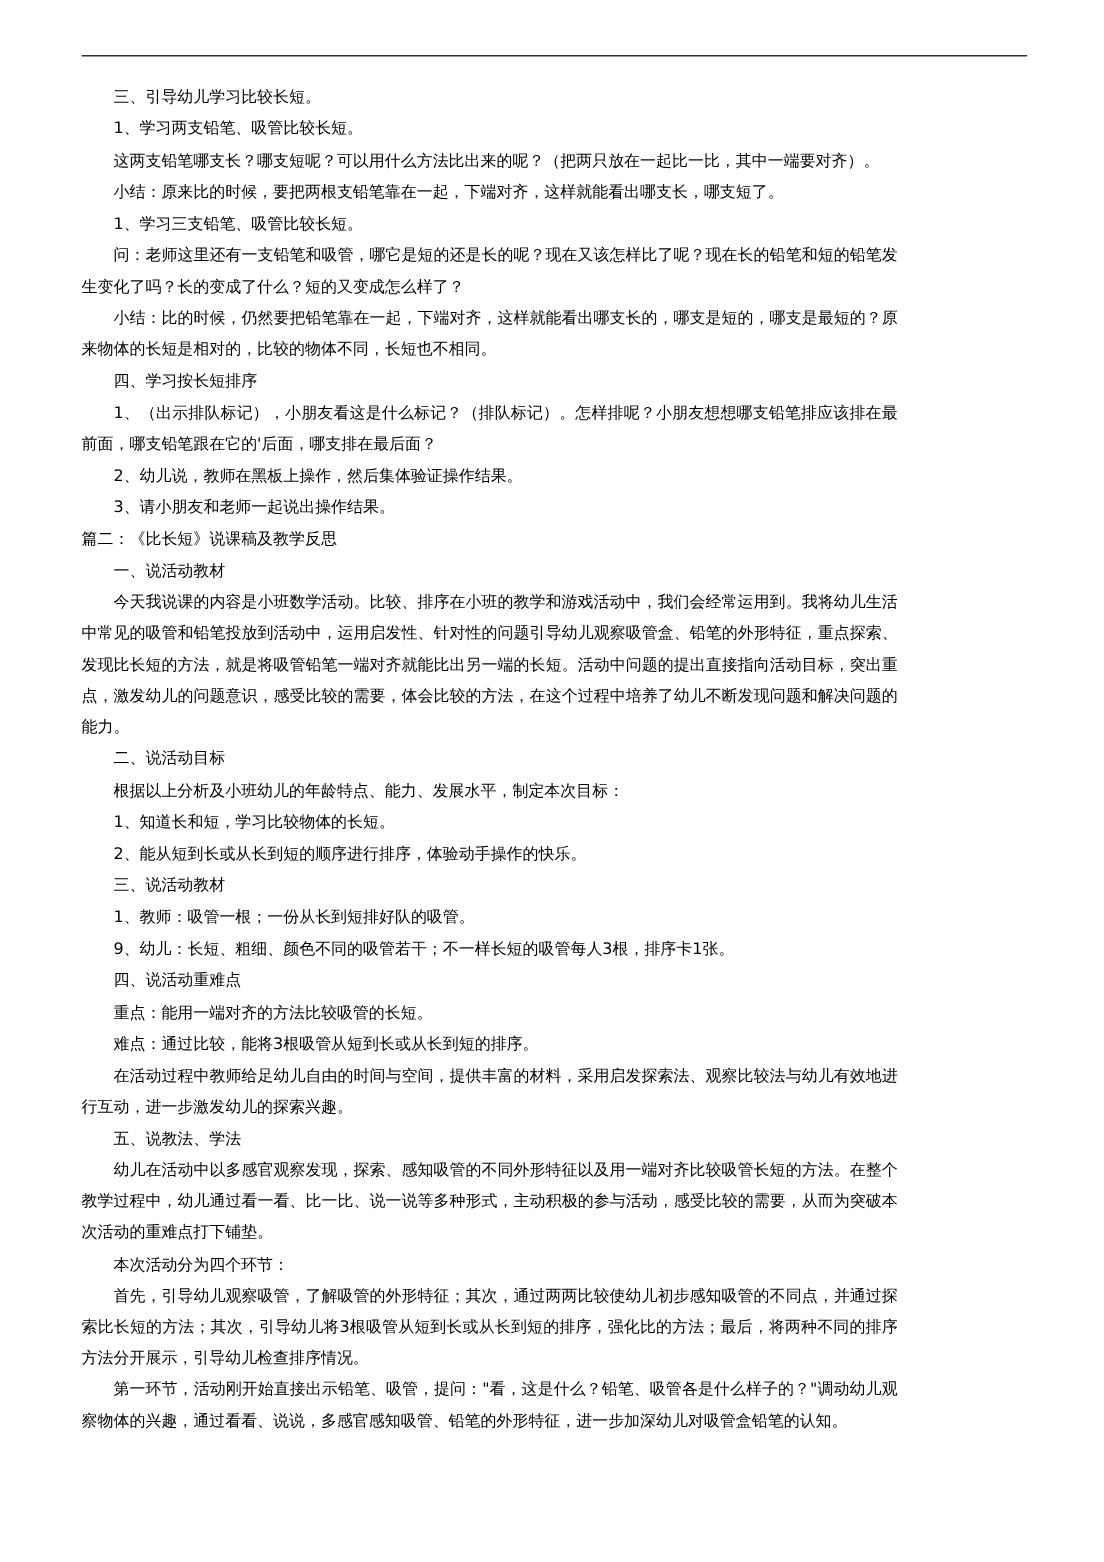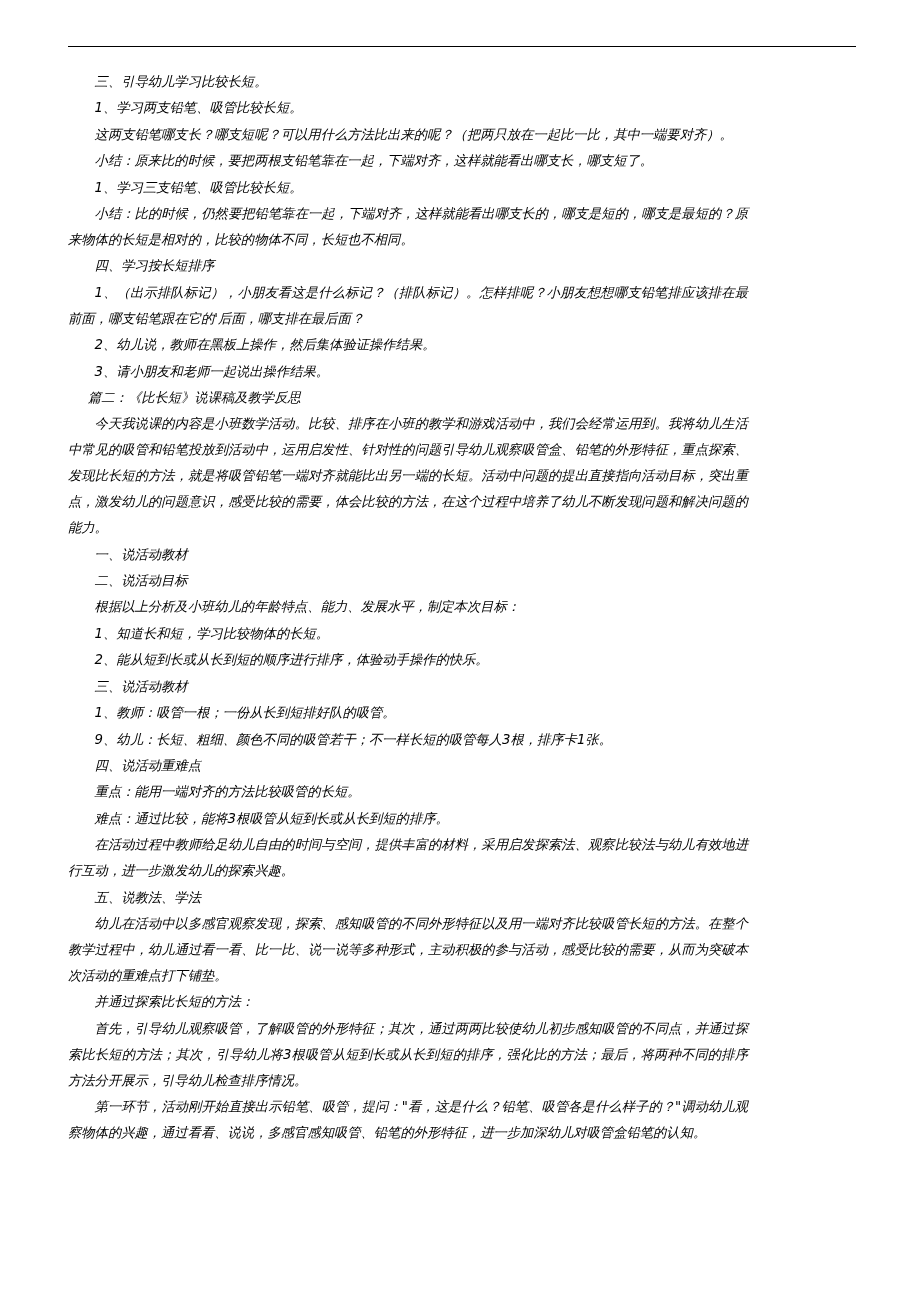--- a/index.html
+++ b/index.html
@@ -12,21 +12,20 @@
     min-height: 1302px;
     font-family: "DejaVu Sans", "Liberation Sans", sans-serif;
     color: #000000;
   }
   .page {
     width: 808px;
     min-height: 1302px;
     box-sizing: border-box;
     padding: 46px 60px 30px 68px;
     position: relative;
-    font-style: italic;
   }
   .top-rule {
     border-top: 1px solid #000;
     width: 788px;
     margin: 0 0 22px 0;
     height: 0;
   }
   .doc-body {
     font-size: 13.3px;
     line-height: 1.95;
@@ -34,53 +33,53 @@
     text-justify: inter-ideograph;
   }
   p {
     margin: 0 0 0.5px 0;
   }
   .ind1 {
     text-indent: 2em;
   }
   .ind0 {
     text-indent: 0;
-    margin-left: 20px;
   }
 </style>
 </head>
 <body>
 
 <div class="page">
   <div class="top-rule"></div>
   <div class="doc-body">
     <p class="ind1">三、引导幼儿学习比较长短。</p>
     <p class="ind1">1、学习两支铅笔、吸管比较长短。</p>
     <p class="ind1">这两支铅笔哪支长？哪支短呢？可以用什么方法比出来的呢？（把两只放在一起比一比，其中一端要对齐）。</p>
     <p class="ind1">小结：原来比的时候，要把两根支铅笔靠在一起，下端对齐，这样就能看出哪支长，哪支短了。</p>
     <p class="ind1">1、学习三支铅笔、吸管比较长短。</p>
+    <p class="ind1">问：老师这里还有一支铅笔和吸管，哪它是短的还是长的呢？现在又该怎样比了呢？现在长的铅笔和短的铅笔发生变化了吗？长的变成了什么？短的又变成怎么样了？</p>
     <p class="ind1">小结：比的时候，仍然要把铅笔靠在一起，下端对齐，这样就能看出哪支长的，哪支是短的，哪支是最短的？原来物体的长短是相对的，比较的物体不同，长短也不相同。</p>
     <p class="ind1">四、学习按长短排序</p>
     <p class="ind1">1、（出示排队标记），小朋友看这是什么标记？（排队标记）。怎样排呢？小朋友想想哪支铅笔排应该排在最前面，哪支铅笔跟在它的'后面，哪支排在最后面？</p>
     <p class="ind1">2、幼儿说，教师在黑板上操作，然后集体验证操作结果。</p>
     <p class="ind1">3、请小朋友和老师一起说出操作结果。</p>
     <p class="ind0">篇二：《比长短》说课稿及教学反思</p>
+    <p class="ind1">一、说活动教材</p>
     <p class="ind1">今天我说课的内容是小班数学活动。比较、排序在小班的教学和游戏活动中，我们会经常运用到。我将幼儿生活中常见的吸管和铅笔投放到活动中，运用启发性、针对性的问题引导幼儿观察吸管盒、铅笔的外形特征，重点探索、发现比长短的方法，就是将吸管铅笔一端对齐就能比出另一端的长短。活动中问题的提出直接指向活动目标，突出重点，激发幼儿的问题意识，感受比较的需要，体会比较的方法，在这个过程中培养了幼儿不断发现问题和解决问题的能力。</p>
-    <p class="ind1">一、说活动教材</p>
     <p class="ind1">二、说活动目标</p>
     <p class="ind1">根据以上分析及小班幼儿的年龄特点、能力、发展水平，制定本次目标：</p>
     <p class="ind1">1、知道长和短，学习比较物体的长短。</p>
     <p class="ind1">2、能从短到长或从长到短的顺序进行排序，体验动手操作的快乐。</p>
     <p class="ind1">三、说活动教材</p>
     <p class="ind1">1、教师：吸管一根；一份从长到短排好队的吸管。</p>
     <p class="ind1">9、幼儿：长短、粗细、颜色不同的吸管若干；不一样长短的吸管每人3根，排序卡1张。</p>
     <p class="ind1">四、说活动重难点</p>
     <p class="ind1">重点：能用一端对齐的方法比较吸管的长短。</p>
     <p class="ind1">难点：通过比较，能将3根吸管从短到长或从长到短的排序。</p>
     <p class="ind1">在活动过程中教师给足幼儿自由的时间与空间，提供丰富的材料，采用启发探索法、观察比较法与幼儿有效地进行互动，进一步激发幼儿的探索兴趣。</p>
     <p class="ind1">五、说教法、学法</p>
     <p class="ind1">幼儿在活动中以多感官观察发现，探索、感知吸管的不同外形特征以及用一端对齐比较吸管长短的方法。在整个教学过程中，幼儿通过看一看、比一比、说一说等多种形式，主动积极的参与活动，感受比较的需要，从而为突破本次活动的重难点打下铺垫。</p>
-    <p class="ind1">并通过探索比长短的方法：</p>
+    <p class="ind1">本次活动分为四个环节：</p>
     <p class="ind1">首先，引导幼儿观察吸管，了解吸管的外形特征；其次，通过两两比较使幼儿初步感知吸管的不同点，并通过探索比长短的方法；其次，引导幼儿将3根吸管从短到长或从长到短的排序，强化比的方法；最后，将两种不同的排序方法分开展示，引导幼儿检查排序情况。</p>
     <p class="ind1">第一环节，活动刚开始直接出示铅笔、吸管，提问："看，这是什么？铅笔、吸管各是什么样子的？"调动幼儿观察物体的兴趣，通过看看、说说，多感官感知吸管、铅笔的外形特征，进一步加深幼儿对吸管盒铅笔的认知。</p>
     <p class="ind1"></p>
   </div>
 </div>
 
 </body></html>

